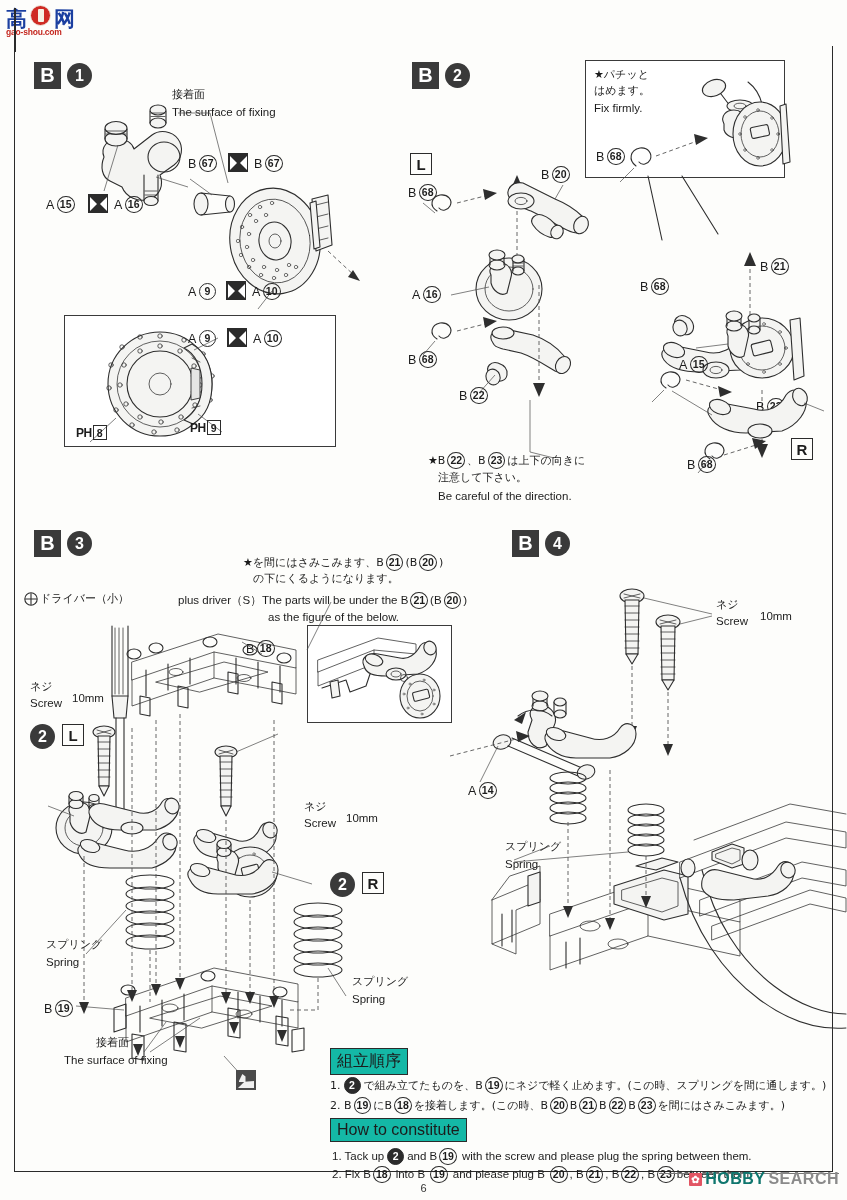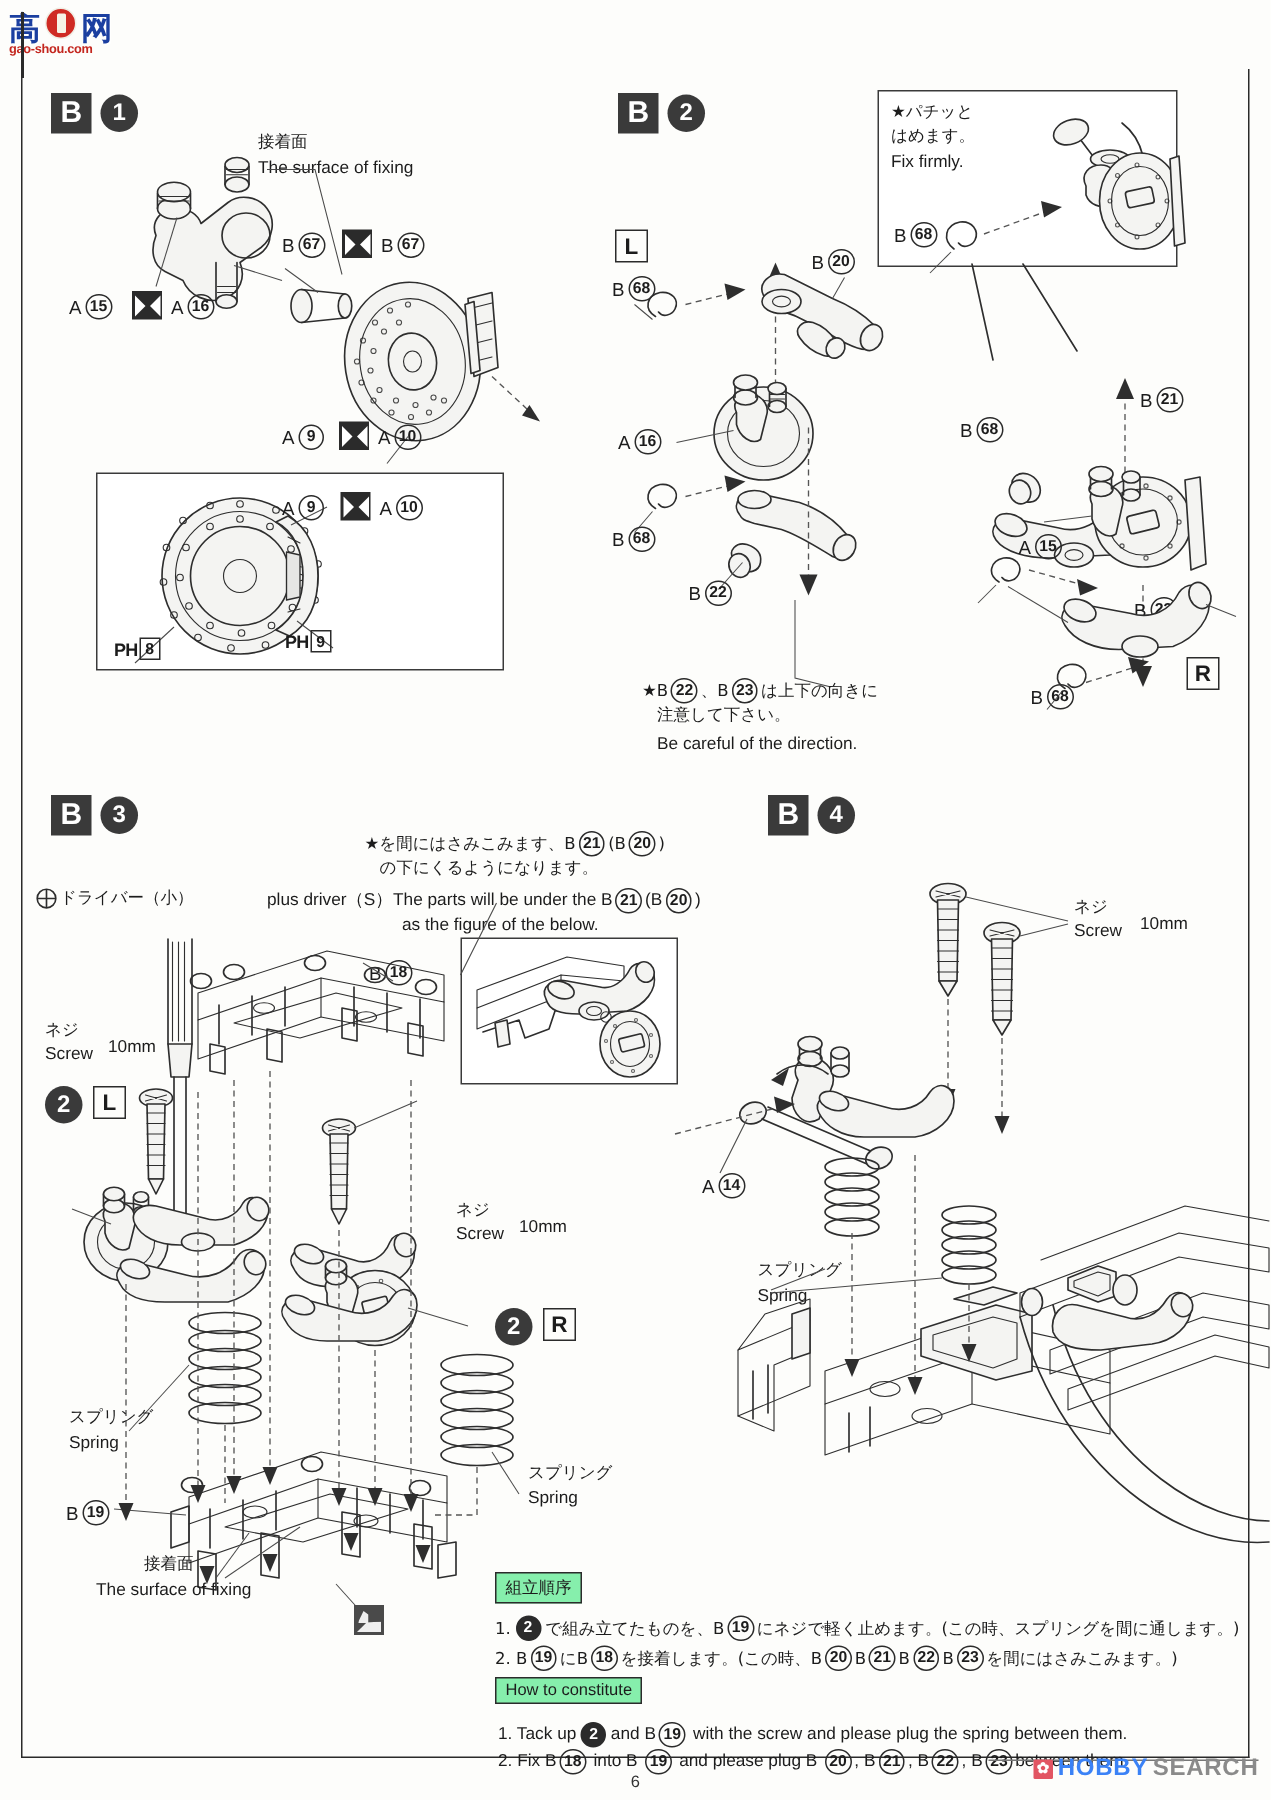--- a/index.html
+++ b/index.html
@@ -173,22 +173,22 @@
     content: ""; position: absolute; left: 2.5px; top: 4px;
     width: 7px; height: 8px; background: #efefef;
     clip-path: polygon(0 100%, 55% 0, 100% 30%, 100% 100%);
   }
 
   
   .box-head {
     position: absolute;
     border: 1.2px solid #2b2b2b;
     padding: 1.5px 6px 2px 6px;
-    font-size: 11px;
-    background: #86efac;
+    font-size: 16px;
+    background: #14b8a6;
   }
   .box-head.jp { font-family: "DejaVu Sans", sans-serif; }
 
   .instr-line {
     position: absolute; font-size: 11px;
     display: flex; align-items: center; white-space: nowrap;
     line-height: 1;
   }
   .instr-line .txt { font-family: "DejaVu Sans", sans-serif; }
   .instr-line .txt-en { font-family: "Liberation Sans", sans-serif; font-size: 11.5px; }
@@ -204,21 +204,21 @@
     position: absolute; right: 8px; bottom: 12px;
     display: flex; align-items: center; gap: 3px;
     font-size: 16px; font-weight: 700; letter-spacing: .5px;
     font-family: "Liberation Sans", sans-serif;
   }
   .hs-mark {
     width: 13px; height: 13px; background: #e25563;
     display: inline-flex; align-items: center; justify-content: center;
     color: #fff; font-size: 10px; font-weight: 700; border-radius: 1px;
   }
-  .hs-hobby { color: #3b82f6; }
+  .hs-hobby { color: #0f766e; }
   .hs-search { color: #8a8a8a; }
   .hs-rule {
     position: absolute; right: 0; bottom: 26px; width: 180px; height: 1px;
     background: #777;
   }
 
   svg { display: block; overflow: visible; }
   .ink   { fill: none; stroke: #2e2e2e; stroke-width: 1.1; stroke-linejoin: round; stroke-linecap: round; }
   .ink-t { fill: none; stroke: #2e2e2e; stroke-width: .75; stroke-linejoin: round; stroke-linecap: round; }
   .ink-f { fill: #f4f4f2; stroke: #2e2e2e; stroke-width: 1.1; stroke-linejoin: round; }

